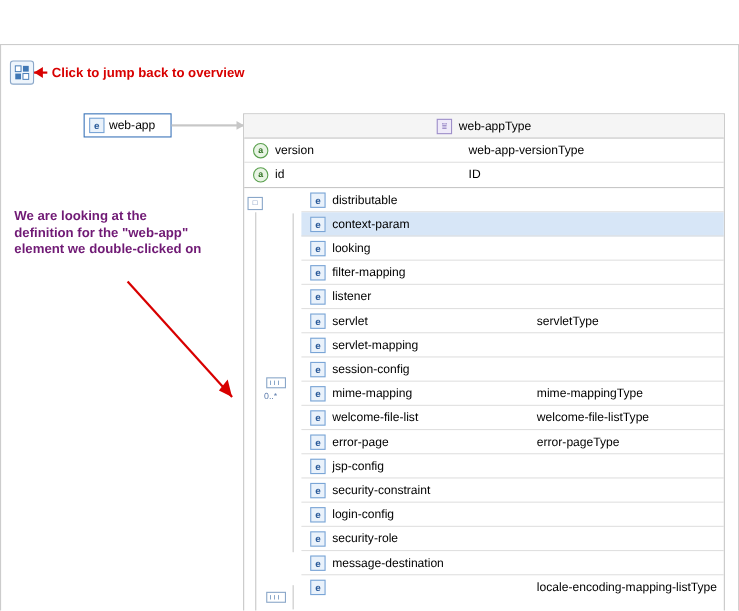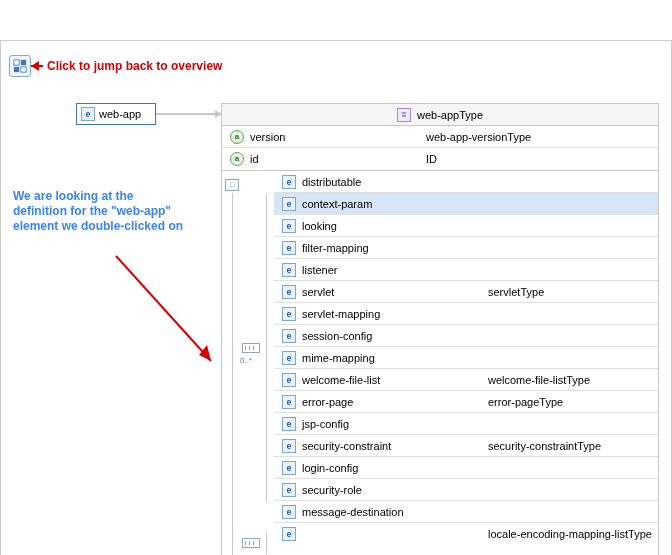--- a/index.html
+++ b/index.html
@@ -212,21 +212,21 @@
   .body-block-label {
     position: absolute;
     font-size: 8px;
     color: #5a7aab;
   }
   .anno-left {
     position: absolute;
     left: 12px;
     top: 148px;
     width: 175px;
-    color: #3b82f6;
+    color: #701a75;
     font-weight: bold;
     font-size: 12px;
     line-height: 1.25;
   }
   
   .big-arrow {
     position: absolute;
     left: 110px;
     top: 210px;
     width: 120px;
@@ -332,20 +332,21 @@
           <div class="label-cell" style="width:210px;">
             <span class="elem-icon">e</span>
             <span>session-config</span>
           </div>
         </div>
         <div class="row" style="margin-left: 0px; position: relative;">
           <div class="label-cell" style="width:210px;">
             <span class="elem-icon">e</span>
             <span>mime-mapping</span>
           </div>
+          <div class="type-cell">mime-mappingType</div>
         </div>
         <div class="row" style="margin-left: 0px; position: relative;">
           <div class="label-cell" style="width:210px;">
             <span class="elem-icon">e</span>
             <span>welcome-file-list</span>
           </div>
           <div class="type-cell">welcome-file-listType</div>
         </div>
         <div class="row" style="margin-left: 0px; position: relative;">
           <div class="label-cell" style="width:210px;">
@@ -359,21 +360,20 @@
             <span class="elem-icon">e</span>
             <span>jsp-config</span>
           </div>
           <div class="type-cell"></div>
         </div>
         <div class="row" style="margin-left: 0px; position: relative;">
           <div class="label-cell" style="width:210px;">
             <span class="elem-icon">e</span>
             <span>security-constraint</span>
           </div>
-          <div class="type-cell">security-constraintType</div>
         </div>
         <div class="row" style="margin-left: 0px; position: relative;">
           <div class="label-cell" style="width:210px;">
             <span class="elem-icon">e</span>
             <span>login-config</span>
           </div>
           <div class="type-cell"></div>
         </div>
         <div class="row" style="margin-left: 0px; position: relative;">
           <div class="label-cell" style="width:210px;">

